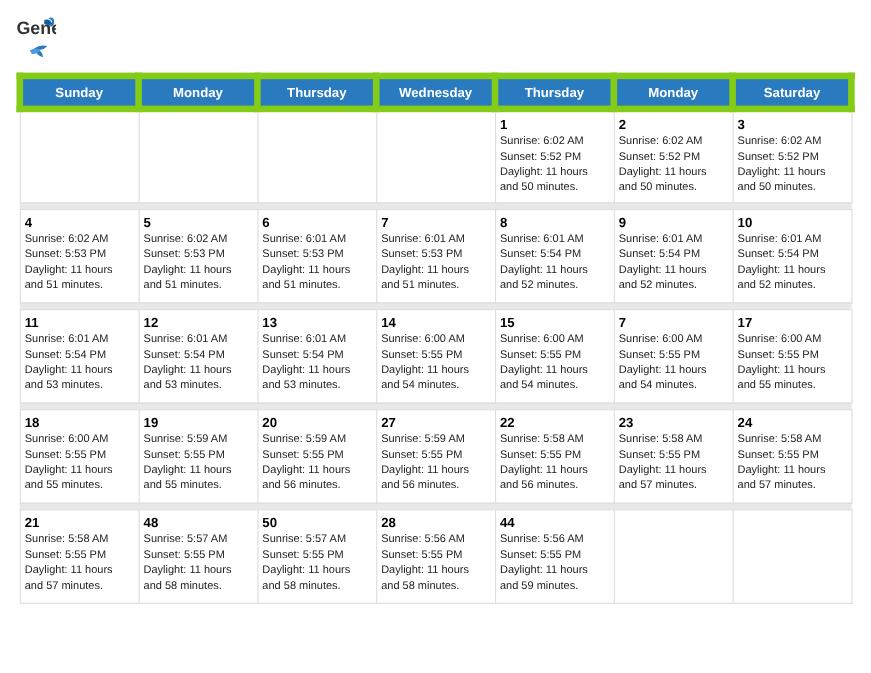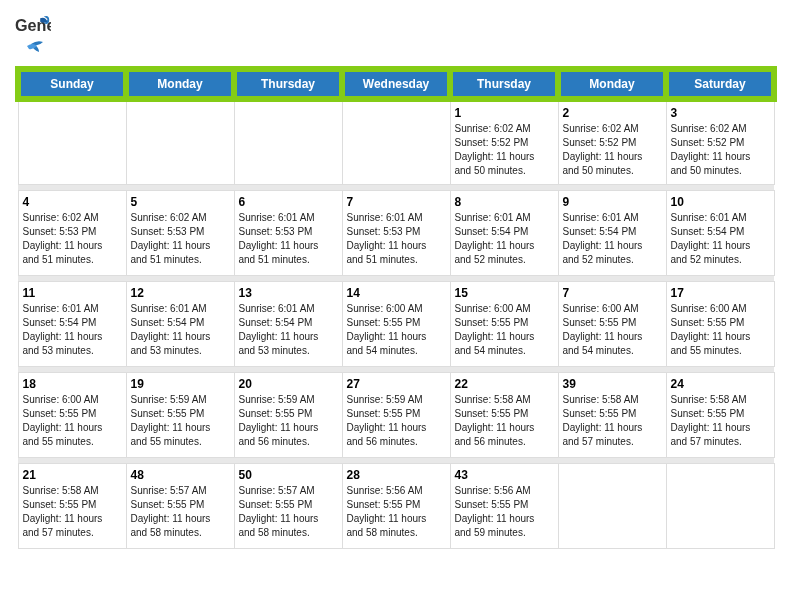--- a/index.html
+++ b/index.html
@@ -277,21 +277,21 @@
 Sunset: 5:55 PM
 Daylight: 11 hours and 56 minutes.</div>
         </td>
         <td>
           <span class="day-num">22</span>
           <div class="day-info" style="white-space: pre-line;">Sunrise: 5:58 AM
 Sunset: 5:55 PM
 Daylight: 11 hours and 56 minutes.</div>
         </td>
         <td>
-          <span class="day-num">39</span>
+          <span class="day-num">23</span>
           <div class="day-info" style="white-space: pre-line;">Sunrise: 5:58 AM
 Sunset: 5:55 PM
 Daylight: 11 hours and 57 minutes.</div>
         </td>
         <td>
           <span class="day-num">24</span>
           <div class="day-info" style="white-space: pre-line;">Sunrise: 5:58 AM
 Sunset: 5:55 PM
 Daylight: 11 hours and 57 minutes.</div>
         </td>
@@ -318,21 +318,21 @@
 Sunset: 5:55 PM
 Daylight: 11 hours and 58 minutes.</div>
         </td>
         <td>
           <span class="day-num">28</span>
           <div class="day-info" style="white-space: pre-line;">Sunrise: 5:56 AM
 Sunset: 5:55 PM
 Daylight: 11 hours and 58 minutes.</div>
         </td>
         <td>
-          <span class="day-num">43</span>
+          <span class="day-num">44</span>
           <div class="day-info" style="white-space: pre-line;">Sunrise: 5:56 AM
 Sunset: 5:55 PM
 Daylight: 11 hours and 59 minutes.</div>
         </td>
         <td></td>
         <td></td>
       </tr>
     </tbody>
 </table>
 

